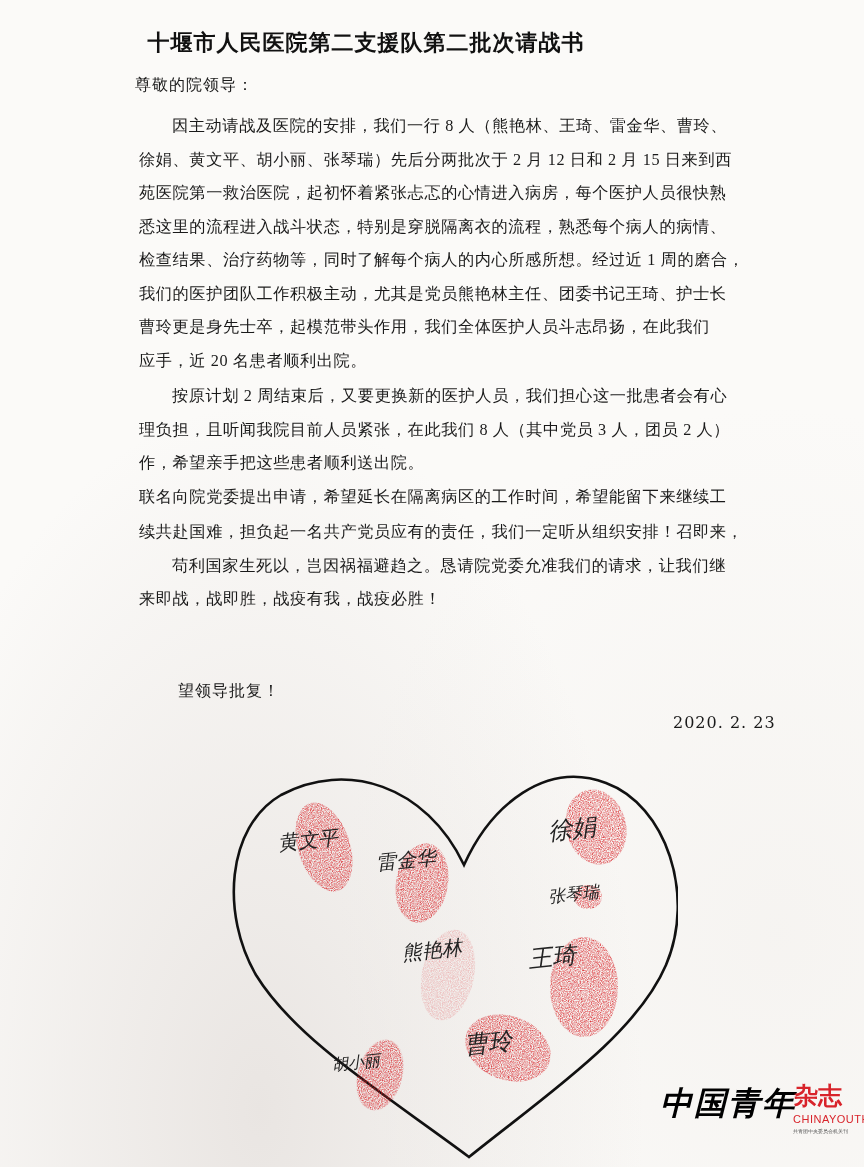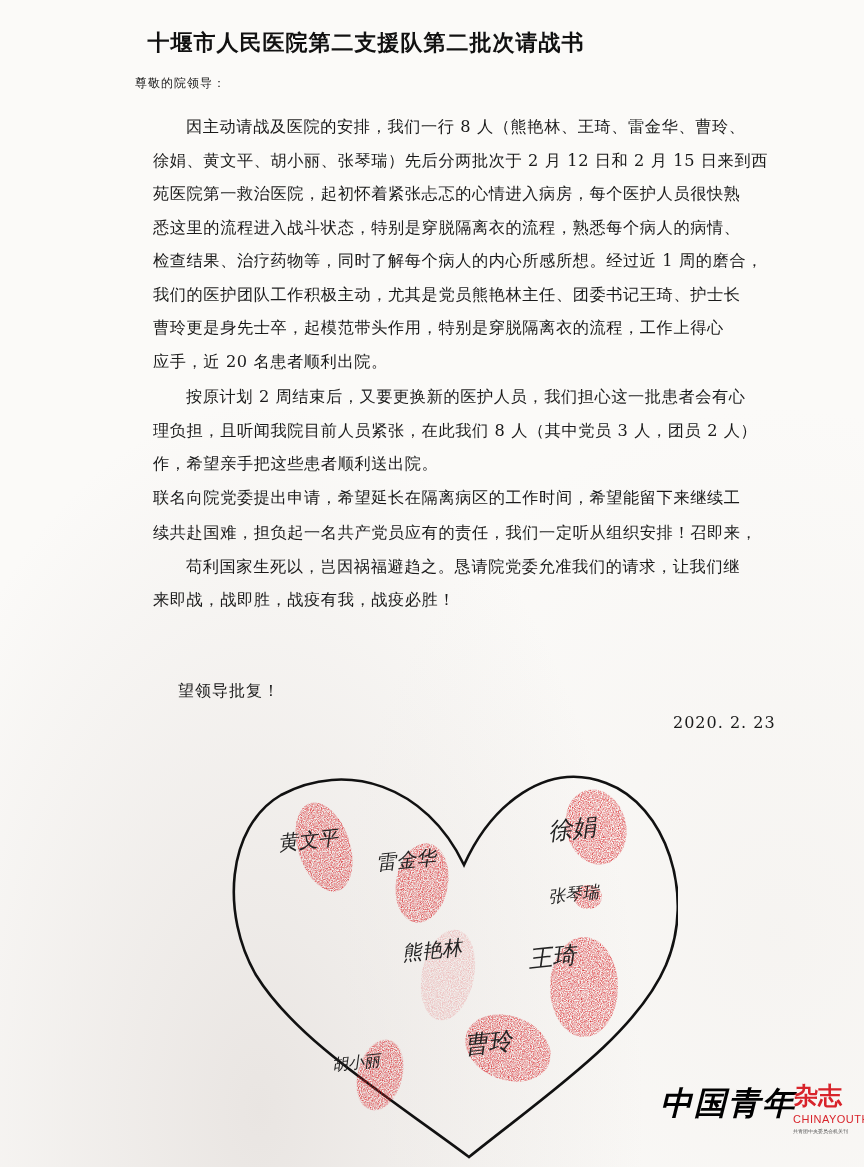--- a/index.html
+++ b/index.html
@@ -16,25 +16,25 @@
       radial-gradient(ellipse at 90% 80%, rgba(230,225,220,0.25) 0%, rgba(255,255,255,0) 40%),
       #fbfaf8;
   }
   .title {
     position: absolute; top: 28px; left: 0; width: 732px;
     text-align: center; font-family: "DejaVu Sans", "Liberation Sans", sans-serif;
     font-size: 22px; font-weight: bold; letter-spacing: 1px; color: #111;
   }
   .salutation {
     position: absolute; top: 75px; left: 135px;
-    font-size: 12px; letter-spacing: 1px;
+    font-size: 16px; letter-spacing: 1px;
   }
   .body-text {
-    position: absolute; top: 110px; left: 153px; width: 590px;
-    font-size: 16.2px; line-height: 33.5px; letter-spacing: 0.6px;
+    position: absolute; top: 110px; left: 139px; width: 590px;
+    font-size: 16.2px; line-height: 33.5px; letter-spacing: 0.6px; font-family: Liberation Serif, serif;
   }
   .body-text p { margin: 0 0 2px 0; }
   .line { display: block; white-space: nowrap; }
   .indent { padding-left: 33px; }
   .closing {
     position: absolute; top: 681px; left: 178px;
     font-size: 16px; letter-spacing: 1px;
   }
   .date {
     position: absolute; top: 713px; left: 673px;
@@ -77,21 +77,21 @@
 <div class="salutation">尊敬的院领导：</div>
 
 <div class="body-text">
   <p>
     <span class="line indent">因主动请战及医院的安排，我们一行 8 人（熊艳林、王琦、雷金华、曹玲、</span>
     <span class="line">徐娟、黄文平、胡小丽、张琴瑞）先后分两批次于 2 月 12 日和 2 月 15 日来到西</span>
     <span class="line">苑医院第一救治医院，起初怀着紧张忐忑的心情进入病房，每个医护人员很快熟</span>
     <span class="line">悉这里的流程进入战斗状态，特别是穿脱隔离衣的流程，熟悉每个病人的病情、</span>
     <span class="line">检查结果、治疗药物等，同时了解每个病人的内心所感所想。经过近 1 周的磨合，</span>
     <span class="line">我们的医护团队工作积极主动，尤其是党员熊艳林主任、团委书记王琦、护士长</span>
-    <span class="line">曹玲更是身先士卒，起模范带头作用，特别是穿脱隔离衣的流程，工作上得心</span>
+    <span class="line">曹玲更是身先士卒，起模范带头作用，我们全体医护人员斗志昂扬，在此我们</span>
     <span class="line">应手，近 20 名患者顺利出院。</span>
   </p>
   <p>
     <span class="line indent">按原计划 2 周结束后，又要更换新的医护人员，我们担心这一批患者会有心</span>
     <span class="line">理负担，且听闻我院目前人员紧张，在此我们 8 人（其中党员 3 人，团员 2 人）</span>
     <span class="line">作，希望亲手把这些患者顺利送出院。</span>
     <span class="line">联名向院党委提出申请，希望延长在隔离病区的工作时间，希望能留下来继续工</span>
   </p>
   <p>
     <span class="line">续共赴国难，担负起一名共产党员应有的责任，我们一定听从组织安排！召即来，</span>

